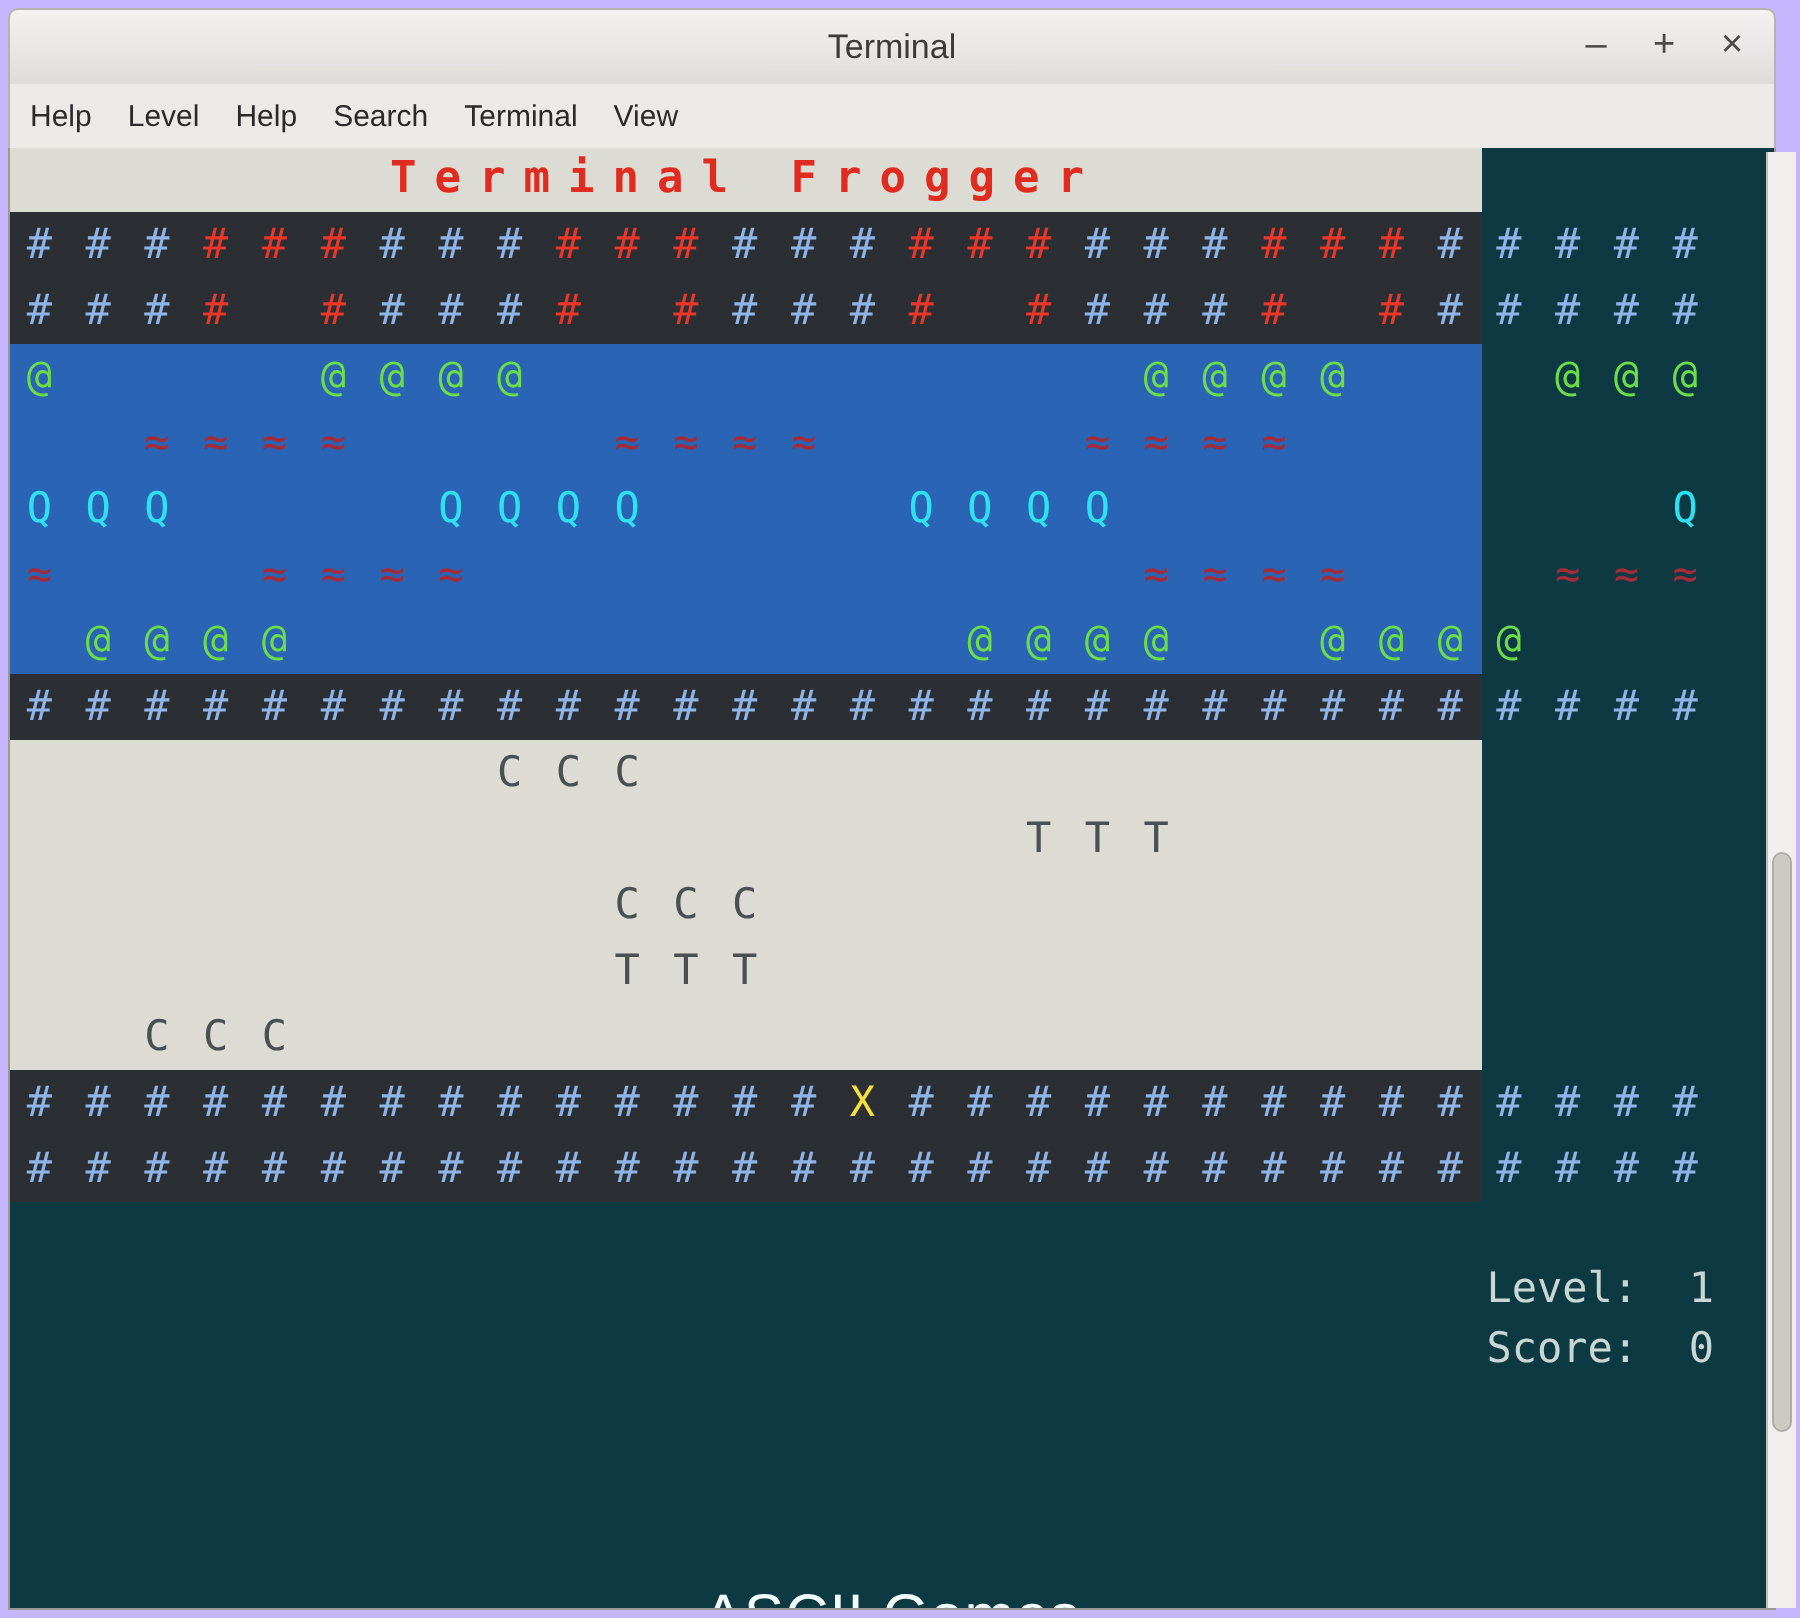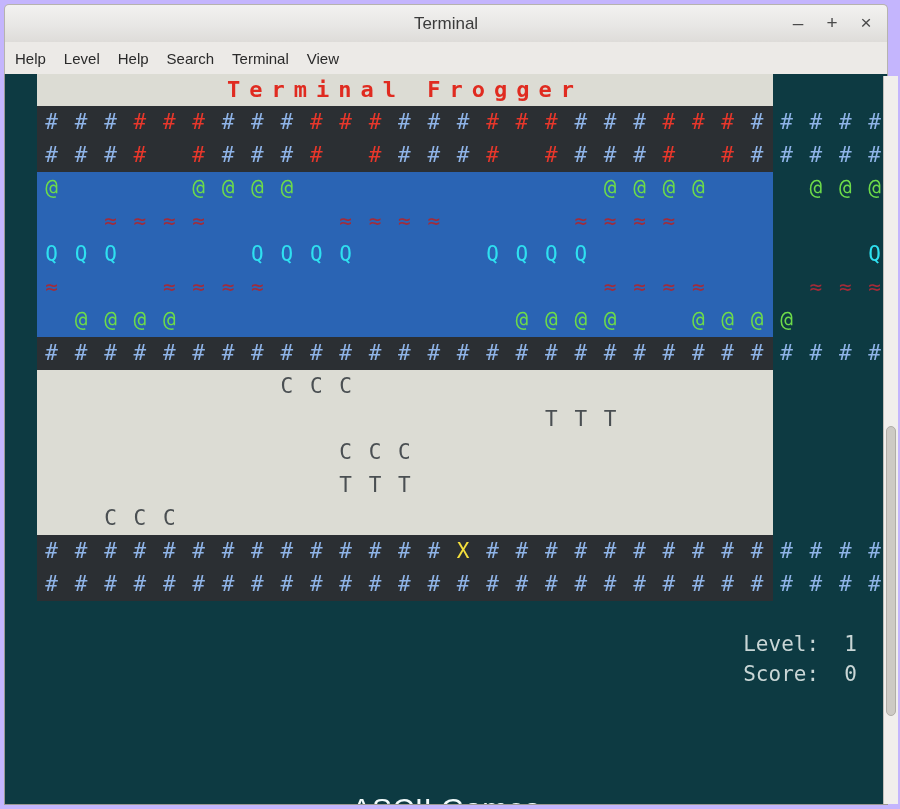--- a/index.html
+++ b/index.html
@@ -87,21 +87,20 @@
     border-top: none;
     box-sizing: border-box;
     overflow: hidden;
   }
 
   .screen {
     position: absolute;
     left: 0; top: 0;
     width: 736px;
     font-size: 0;
-    margin-left: 32px;
   }
 
   
   .row {
     position: relative;
     height: 33px;
     white-space: pre;
     font-family: "DejaVu Sans Mono", monospace;
     font-size: 21px;
     line-height: 33px;

